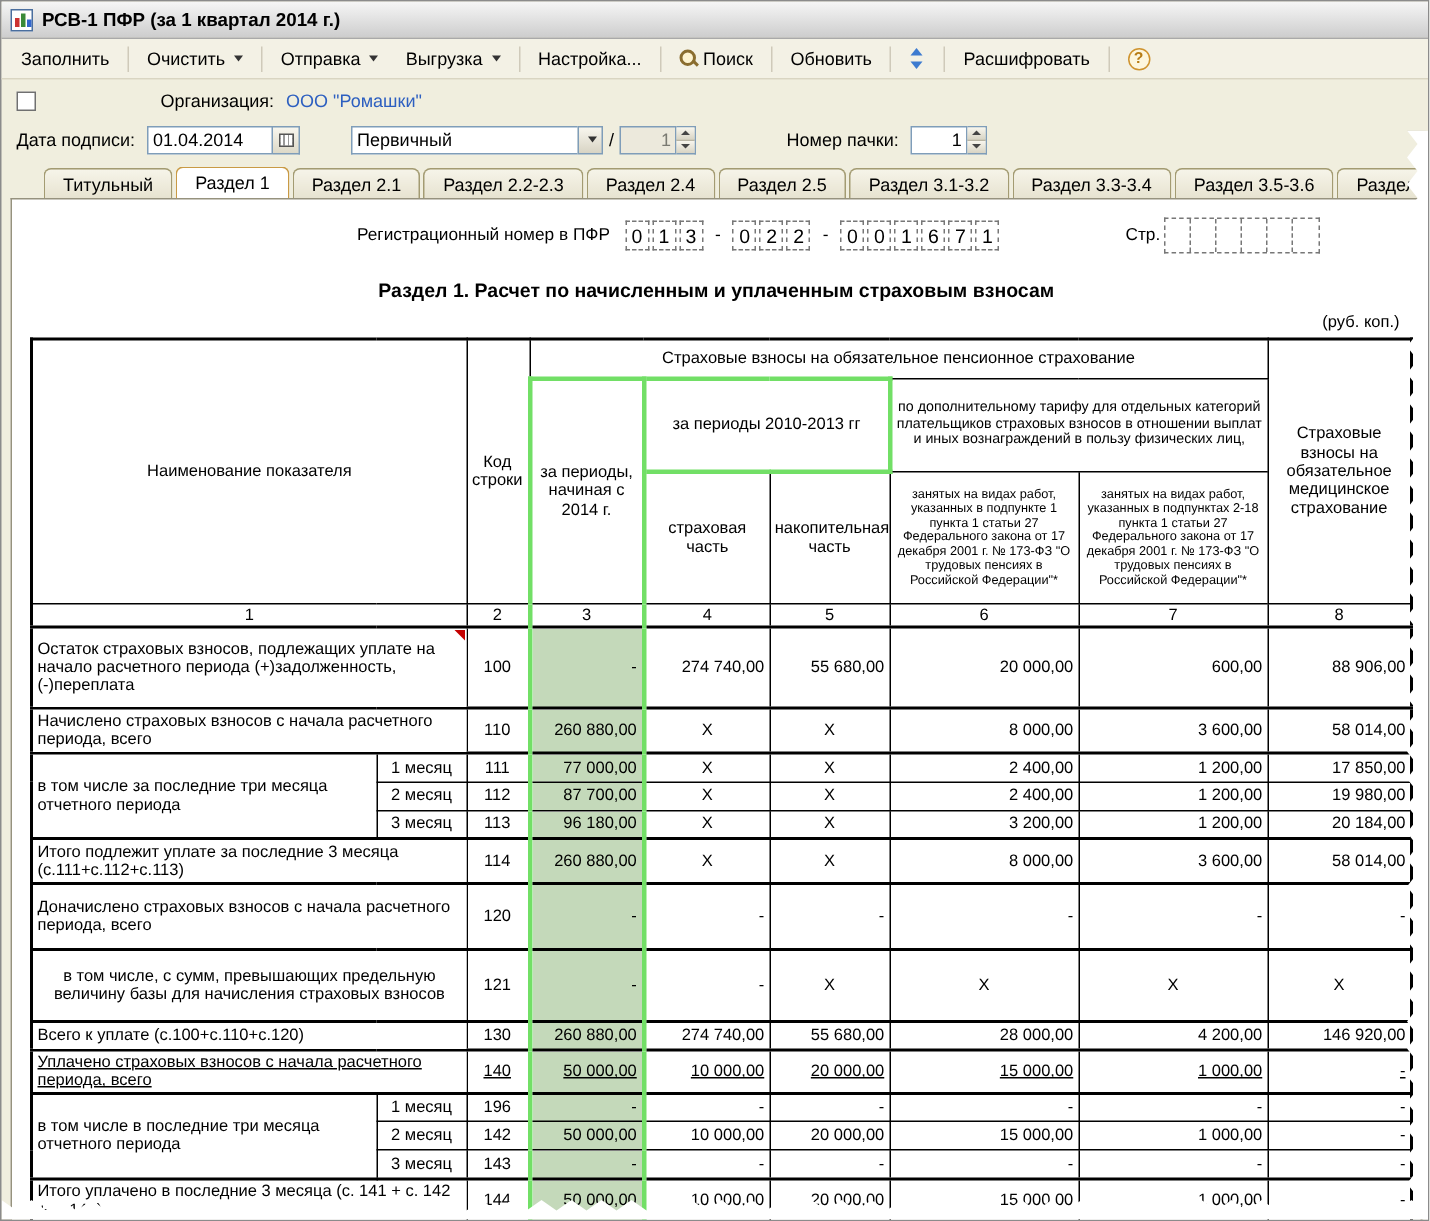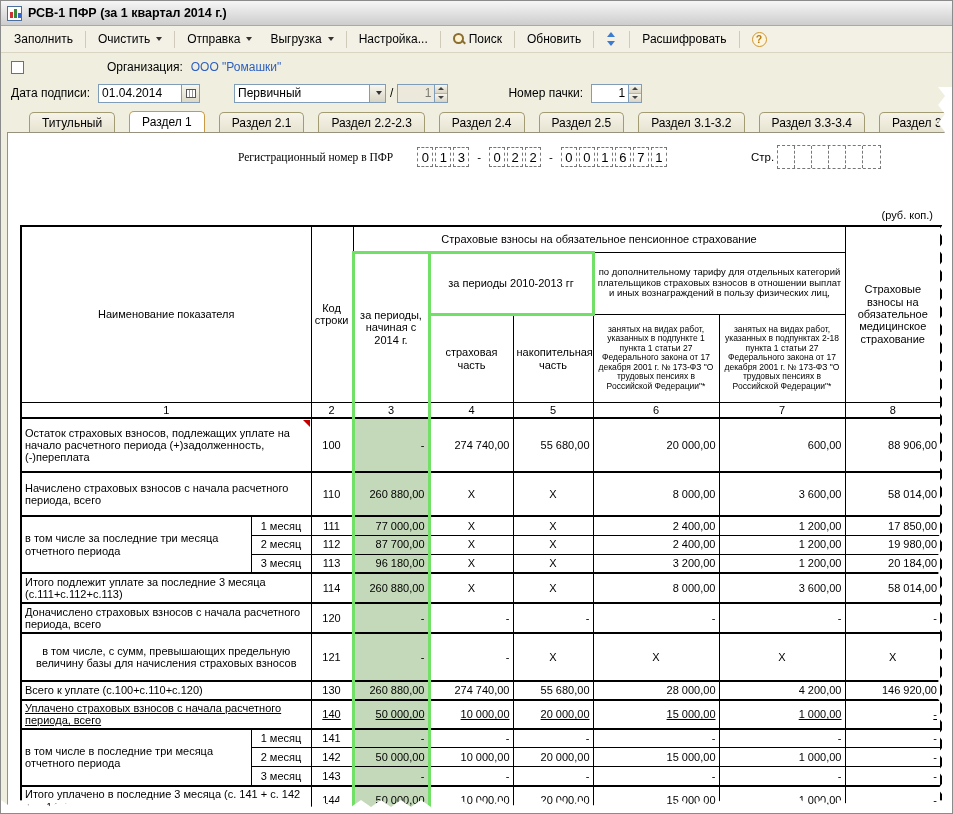--- a/index.html
+++ b/index.html
@@ -47,47 +47,47 @@
   .link { color:#2d5fc0; }
   .fld { background:#fff; border:1px solid #7f9db9; height:19px; display:flex; align-items:center;
     font-size:12px; padding:0 3px; }
   .fld.num { justify-content:flex-end; }
   .cal-btn { width:18px; height:19px; border:1px solid #7f9db9; border-left:none;
     background:linear-gradient(#f8f6ee,#ddd9c8); display:flex; align-items:center; justify-content:center; }
   .cal-glyph { width:10px; height:9px; border:1px solid #555;
     background:repeating-linear-gradient(90deg,#fff 0 2px,#999 2px 3px),
                repeating-linear-gradient(#fff 0 2px,#999 2px 3px); }
   .combo { display:flex; }
-  .combo .fld { width:135px; border-right:none; }
+  .combo .fld { width:151px; border-right:none; }
   .combo-btn { width:17px; height:19px; border:1px solid #7f9db9;
     background:linear-gradient(#f8f6ee,#d8d4c4); display:flex; align-items:center; justify-content:center; }
   .spin { display:flex; }
   .spin .fld { width:38px; }
   .spin.disabled .fld { background:#ece9dc; color:#7a7a72; }
   .spinbtns { width:13px; height:19px; border:1px solid #7f9db9; border-left:none;
     display:flex; flex-direction:column; }
   .spinbtns span { flex:1; background:linear-gradient(#f8f6ee,#d8d4c4);
     display:flex; align-items:center; justify-content:center; }
   .spinbtns span:first-child { border-bottom:1px solid #b9b5a4; }
   .tri-u { width:0; height:0; border-left:3px solid transparent; border-right:3px solid transparent;
     border-bottom:3.5px solid #444; }
   .tri-d { width:0; height:0; border-left:3px solid transparent; border-right:3px solid transparent;
     border-top:3.5px solid #444; }
 
   
-  .tabs { display:flex; align-items:flex-end; padding:4px 10px 0 28px; gap:14px; height:28px;justify-content:space-between; }
+  .tabs { display:flex; align-items:flex-end; padding:4px 10px 0 28px; gap:2px; height:28px;justify-content:space-between; }
   .tab { padding:3px 12px 3px 12px; font-size:12px; background:linear-gradient(#f6f4e9,#e6e2cf);
     border:1px solid #a39b72; border-bottom:none; border-radius:5px 5px 0 0; white-space:nowrap; }
   .tab.active { background:#fff; border-color:#c99a45; padding-bottom:5px; position:relative; top:1px; }
 
   
   .panel { position:absolute; left:6px; top:131px; width:941px; height:690px;
     background:#fff; border:1px solid #96927e; border-bottom:none; overflow:hidden; }
   .regrow { position:absolute; left:0; top:12px; width:100%; display:flex; align-items:center; font-size:11.5px; }
-  .regrow .reglabel { margin-left:230px; margin-right:24px;font-family:Liberation Serif, serif; }
+  .regrow .reglabel { margin-left:230px; margin-right:10px; }
   .boxes { display:flex; gap:2px; }
   .dbox { width:16px; height:20px; border:1px dashed #777; background:#fff; font-size:13px;
     display:flex; align-items:center; justify-content:center; }
   .grp-dash { margin:0 6px; align-self:center; }
   .strlabel { margin-left:84px; margin-right:3px; }
   .strboxes { display:flex; border:1px dashed #777; }
   .strboxes .cell { width:17px; height:22px; border-right:1px dashed #777; }
   .strboxes .cell:last-child { border-right:none; }
   .sect-title { position:absolute; top:53px; width:100%; text-align:center; font-weight:bold; font-size:13px; }
   .units { position:absolute; top:76px; right:14px; font-size:11px; }
@@ -264,20 +264,21 @@
       <span class="strlabel">Стр.</span>
       <span class="strboxes" id="str-boxes">
           <span class="cell"></span>
           <span class="cell"></span>
           <span class="cell"></span>
           <span class="cell"></span>
           <span class="cell"></span>
           <span class="cell"></span>
         </span>
     </div>
+    <div class="sect-title">Раздел 1. Расчет по начисленным и уплаченным страховым взносам</div>
     <div class="units">(руб. коп.)</div>
 
     <table class="grid">
       <colgroup>
         <col style="width:230px">
           <col style="width:60px">
           <col style="width:42px">
         <col style="width:76px">
           <col style="width:84px">
           <col style="width:80px">
@@ -318,21 +319,21 @@
           <tr class="thickline" style="height: 54px;">
             <td colspan="2" class="namecell">Остаток страховых взносов, подлежащих уплате на начало расчетного периода (+)задолженность, (-)переплата<span class="corner-marker"></span></td>
             <td class="codecell">100</td>
             <td class="num glight hl">-</td>
             <td class="num glight">274 740,00</td>
             <td class="num glight">55 680,00</td>
             <td class="num glight">20 000,00</td>
             <td class="num glight">600,00</td>
             <td class="num glight">88 906,00</td>
           </tr>
-          <tr class="thickline" style="height: 44px;">
+          <tr class="thickline" style="height: 30px;">
             <td colspan="2" class="namecell">Начислено страховых взносов с начала расчетного периода, всего</td>
             <td class="codecell">110</td>
             <td class="num gdark hl">260 880,00</td>
             <td class="xcell">X</td>
             <td class="xcell">X</td>
             <td class="num gdark">8 000,00</td>
             <td class="num gdark">3 600,00</td>
             <td class="num gdark">58 014,00</td>
           </tr>
           <tr class="thickline" style="height: 19px;">
@@ -369,21 +370,21 @@
           <tr class="thickline" style="height: 30px;">
             <td colspan="2" class="namecell">Итого подлежит уплате за последние 3 месяца (с.111+с.112+с.113)</td>
             <td class="codecell">114</td>
             <td class="num gdark hl">260 880,00</td>
             <td class="xcell">X</td>
             <td class="xcell">X</td>
             <td class="num gdark">8 000,00</td>
             <td class="num gdark">3 600,00</td>
             <td class="num gdark">58 014,00</td>
           </tr>
-          <tr class="thickline" style="height: 30px;">
+          <tr class="thickline" style="height: 44px;">
             <td colspan="2" class="namecell">Доначислено страховых взносов с начала расчетного периода, всего</td>
             <td class="codecell">120</td>
             <td class="num glight hl">-</td>
             <td class="num glight">-</td>
             <td class="num glight">-</td>
             <td class="num glight">-</td>
             <td class="num glight">-</td>
             <td class="num glight">-</td>
           </tr>
           <tr class="thickline" style="height: 48px;">
@@ -412,21 +413,21 @@
             <td class="num glight hl">50 000,00</td>
             <td class="num glight">10 000,00</td>
             <td class="num glight">20 000,00</td>
             <td class="num glight">15 000,00</td>
             <td class="num glight">1 000,00</td>
             <td class="num glight">-</td>
           </tr>
           <tr class="thickline" style="height: 19px;">
             <td rowspan="3" class="groupcell">в том числе в последние три месяца отчетного периода</td>
             <td class="subcell">1 месяц</td>
-            <td class="codecell">141</td>
+            <td class="codecell">196</td>
             <td class="num glight hl">-</td>
             <td class="num glight">-</td>
             <td class="num glight">-</td>
             <td class="num glight">-</td>
             <td class="num glight">-</td>
             <td class="num glight">-</td>
           </tr>
           <tr style="height: 19px;">
             <td class="subcell">2 месяц</td>
             <td class="codecell">142</td>

